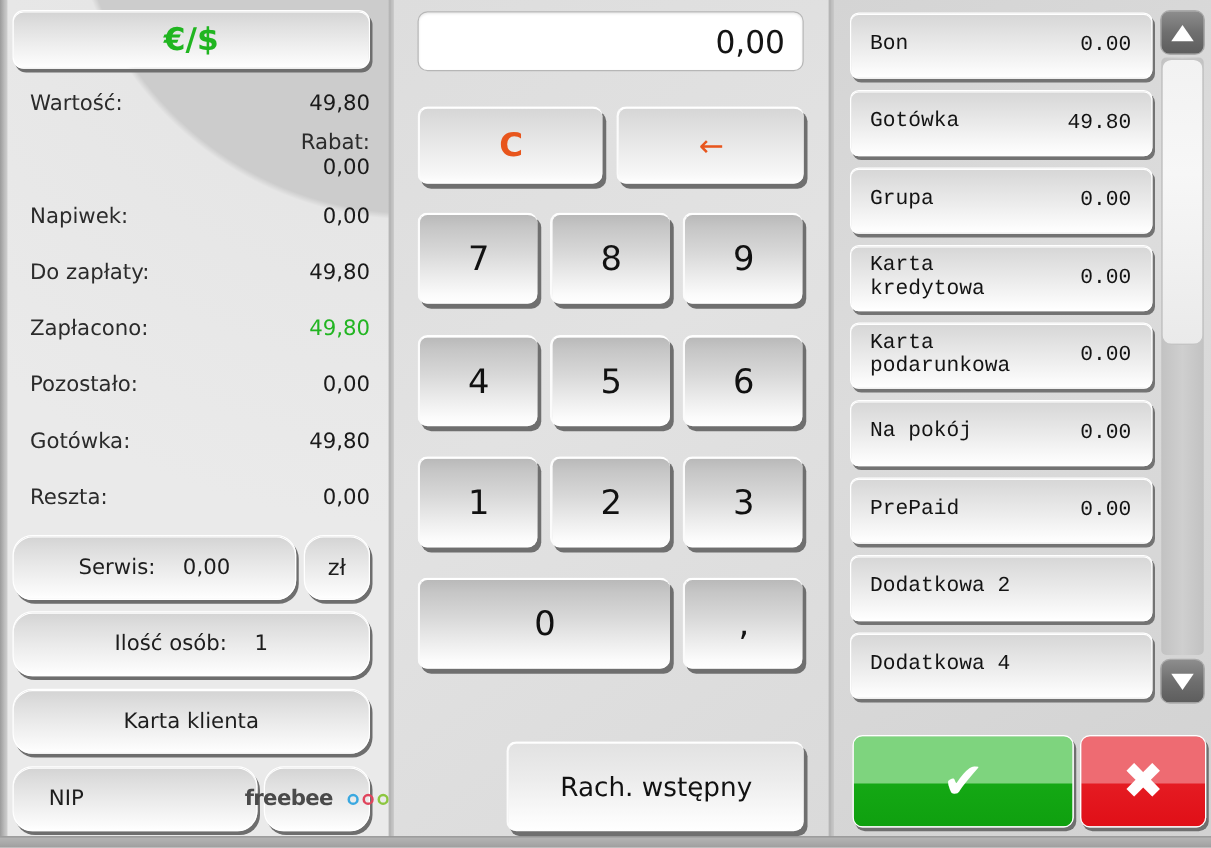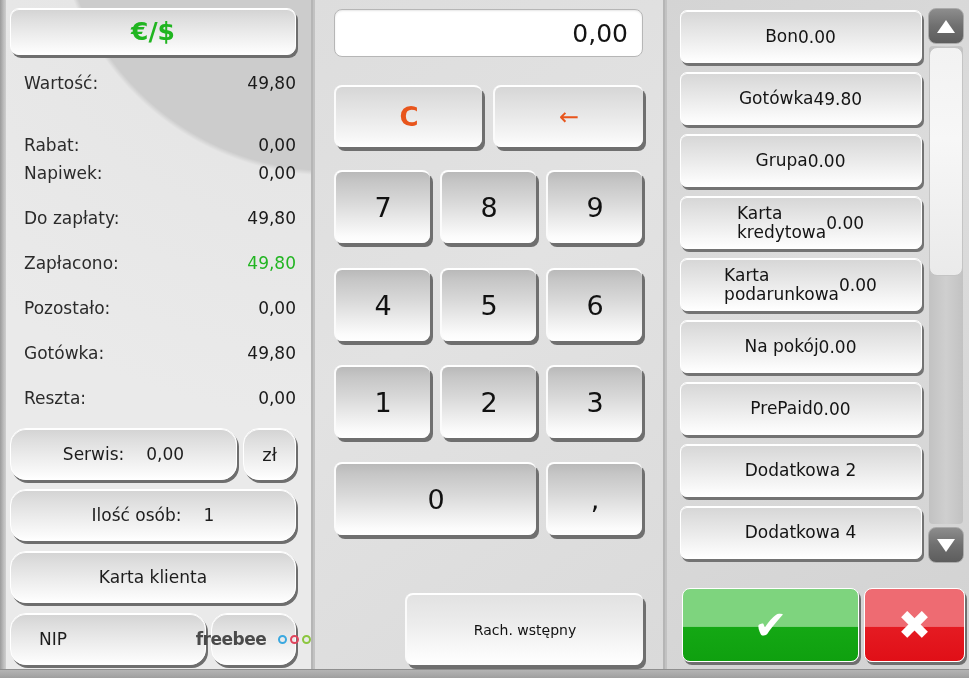--- a/index.html
+++ b/index.html
@@ -143,42 +143,42 @@
   .k-6     { left: 231px; top: 268px; width: 96px;  height: 73px; }
   .k-1     { left: 19px;  top: 365px; width: 96px;  height: 73px; }
   .k-2     { left: 125px; top: 365px; width: 96px;  height: 73px; }
   .k-3     { left: 231px; top: 365px; width: 96px;  height: 73px; }
   .k-0     { left: 19px;  top: 462px; width: 202px; height: 73px; }
   .k-comma { left: 231px; top: 462px; width: 96px;  height: 73px; }
 
   .k-uwagi { left: 19px;  top: 593px; width: 62px;  height: 72px;
              font-size: 17px; background: linear-gradient(to bottom,#e2e2e2 0%,#ececec 40%,#fbfbfb 85%,#ffffff 100%); }
   .k-rach  { left: 90px;  top: 593px; width: 238px; height: 72px;
-             font-size: 14px; background: linear-gradient(to bottom,#e2e2e2 0%,#ececec 40%,#fbfbfb 85%,#ffffff 100%); }
+             font-size: 21px; background: linear-gradient(to bottom,#e2e2e2 0%,#ececec 40%,#fbfbfb 85%,#ffffff 100%); }
 
   .bs-arrow { display: block; line-height: 1; font-size: 24px; color: #e8551c; }
 
   
   #right-panel {
     position: absolute; left: 667px; top: 0;
     width: 302px; height: 669px;
     background: linear-gradient(150deg, #d4d4d4 0%, #dcdcdc 40%, #d2d2d2 100%);
   }
 
   .pay-btn {
     position: absolute;
     left: 13px; width: 242px; height: 53px;
     border-radius: 7px;
     background: linear-gradient(to bottom, #d6d6d6 0%, #e0e0e0 25%, #ececec 55%, #fafafa 88%, #ffffff 100%);
     border: 1px solid #ffffff;
     box-shadow: 2px 3px 0 0 #737373, inset 0 1px 0 0 #ffffff;
-    display: flex; align-items: center; justify-content: center;
+    display: flex; align-items: center; justify-content: space-between;
     padding: 0 16px 0 15px;
     font-size: 17px; color: #141414;
-    cursor: pointer; user-select: none;
+    cursor: pointer; user-select: none; font-family: Liberation Mono, monospace;
   }
   .pay-btn .pname { text-align: left; line-height: 1.08; }
   .pay-btn .pamt  { font-size: 17px; white-space: nowrap; }
 
   
   .sb-arrow {
     position: absolute; left: 928px; width: 36px; height: 36px;
     border-radius: 8px;
     background: linear-gradient(to bottom, #8d8d8d 0%, #6f6f6f 50%, #5d5d5d 100%);
     border: 1px solid #aaaaaa;
@@ -237,21 +237,21 @@
 
     <div class="btn curr-btn">
       <span>€/$</span>
     </div>
 
     <div id="summary-rows">
         <div class="sum-row" style="top: 71px;">
           <span>Wartość:</span>
           <span class="val">49,80</span>
         </div>
-        <div class="sum-row" style="top: 133px;">
+        <div class="sum-row" style="top: 104px; flex-direction: column;">
           <span>Rabat:</span>
           <span class="val">0,00</span>
         </div>
         <div class="sum-row" style="top: 161px;">
           <span>Napiwek:</span>
           <span class="val">0,00</span>
         </div>
         <div class="sum-row" style="top: 206px;">
           <span>Do zapłaty:</span>
           <span class="val">49,80</span>

